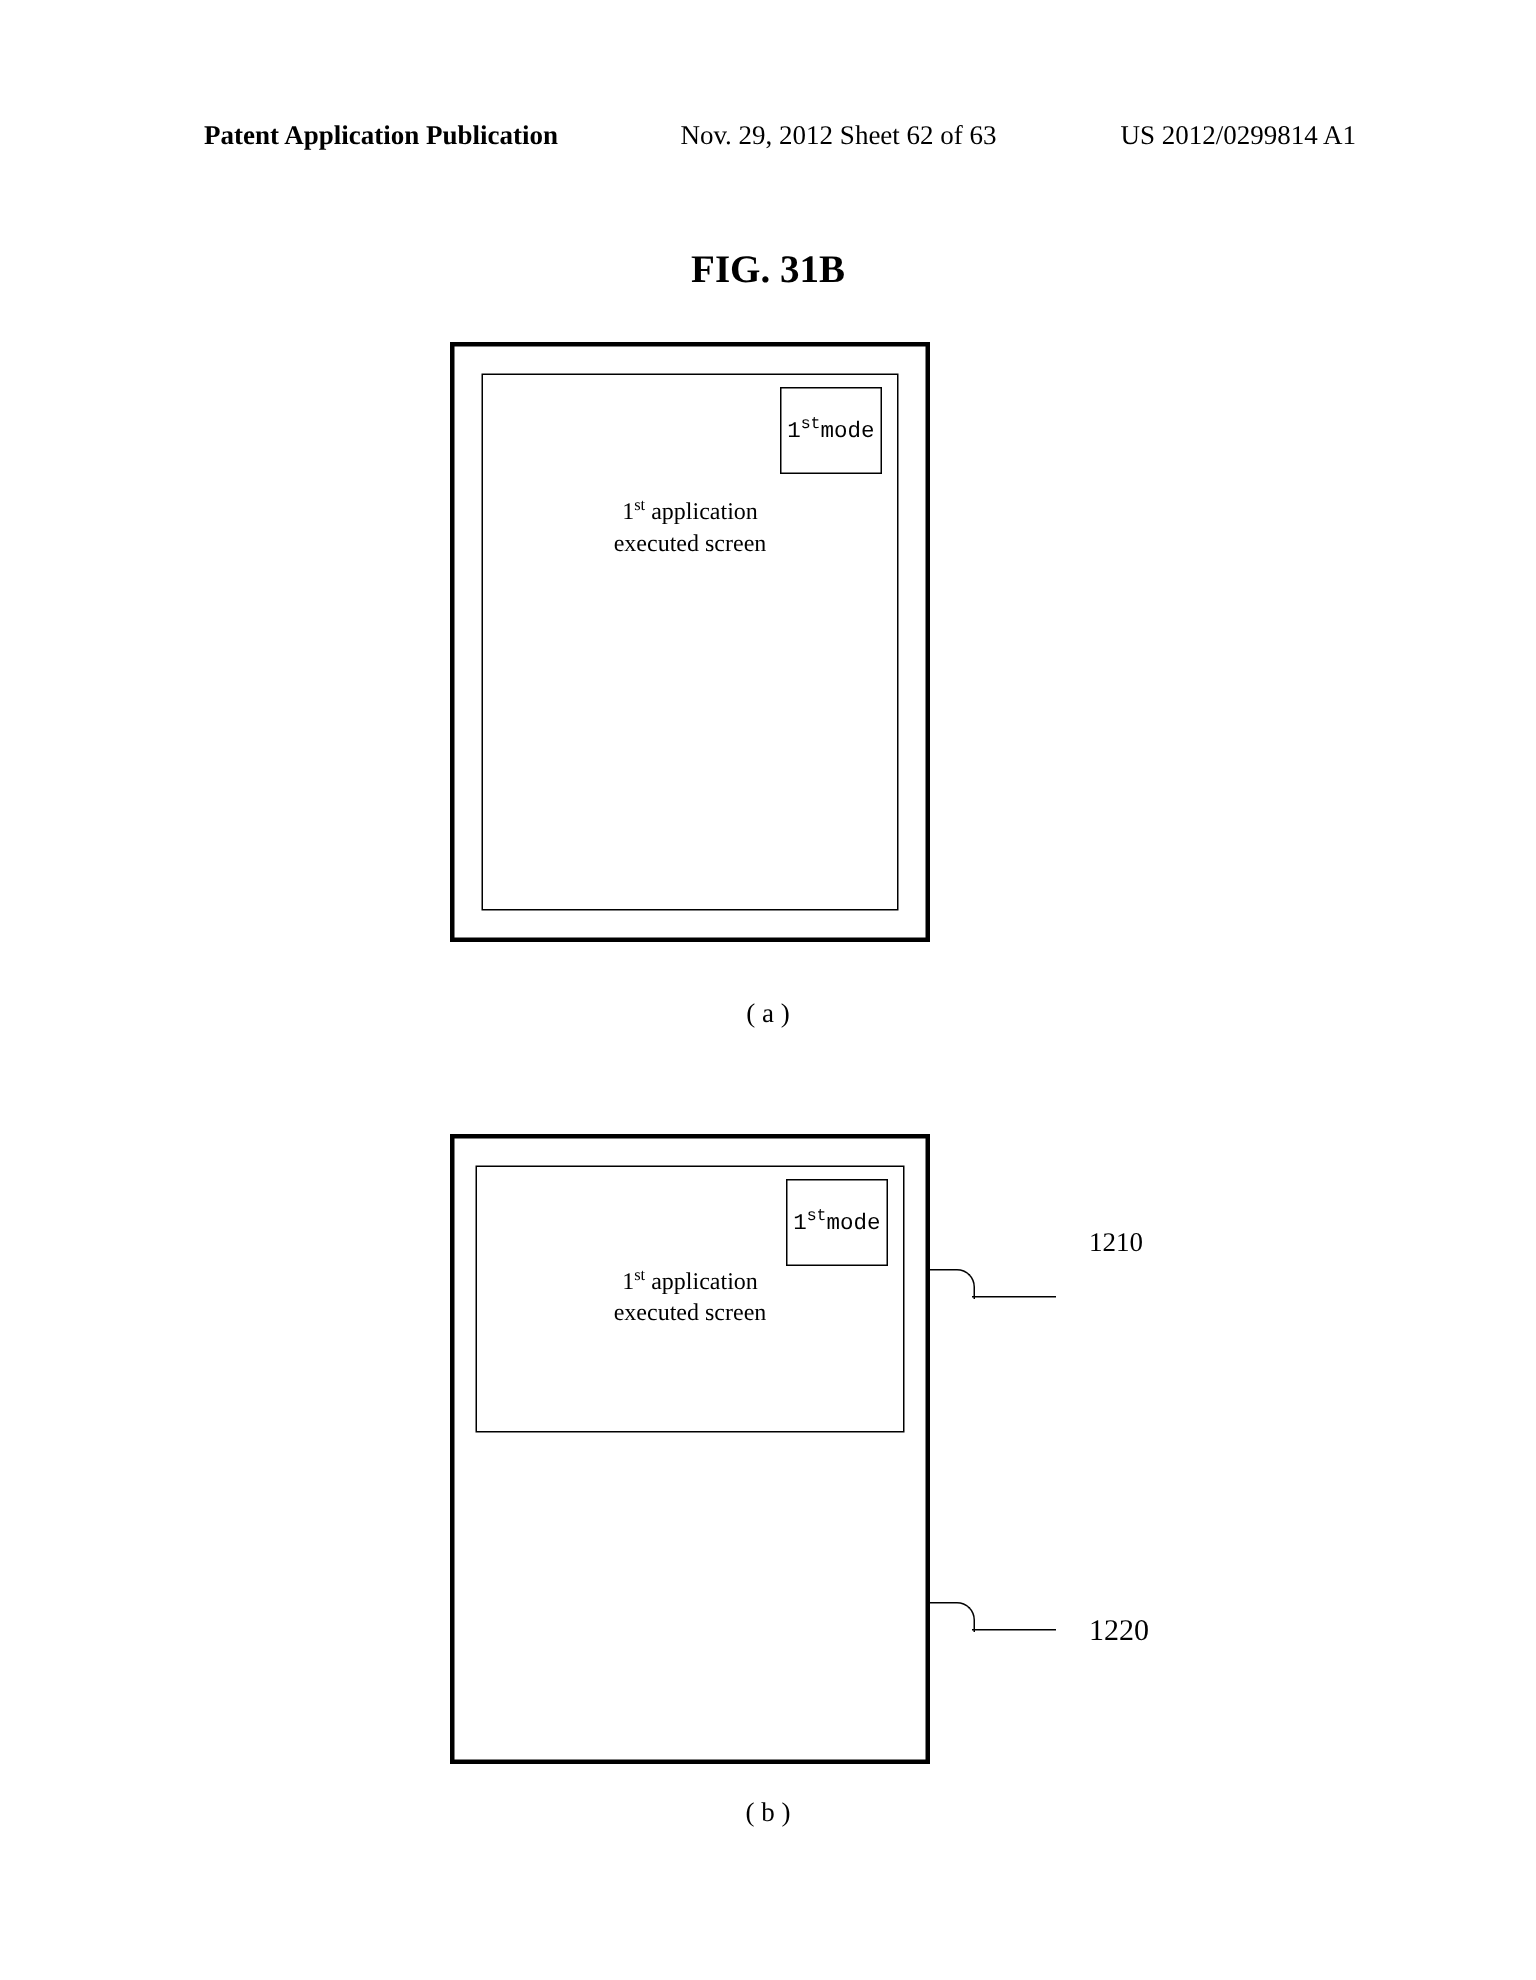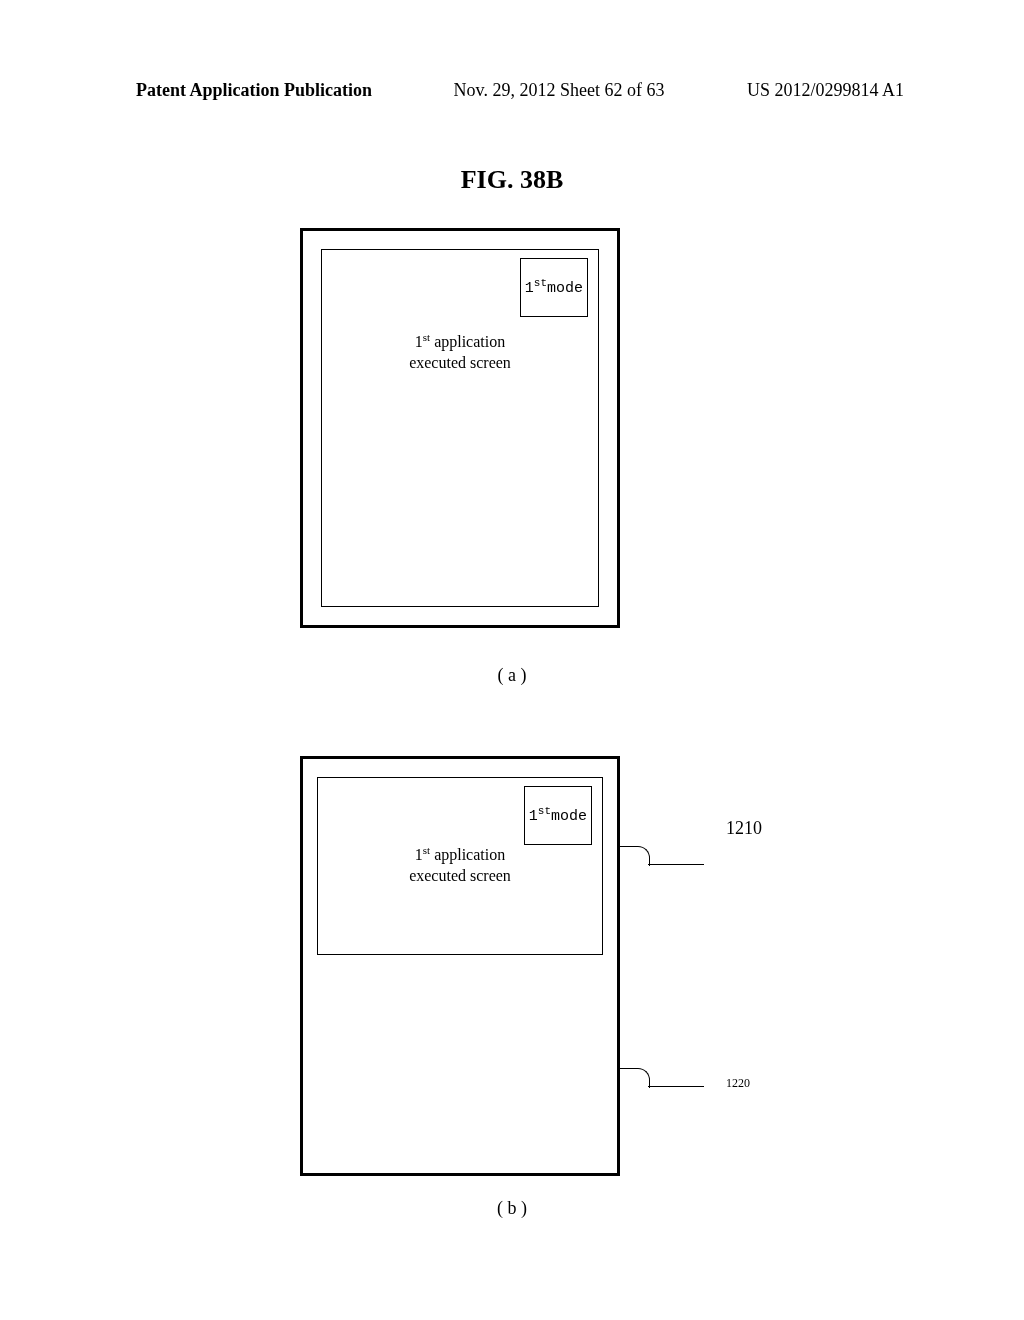--- a/index.html
+++ b/index.html
@@ -195,35 +195,35 @@
   .leader-2-line {
     position: absolute;
     top: 1086px;
     left: 648px;
     width: 56px;
   }
   .leader-2-label {
     position: absolute;
     top: 1076px;
     left: 726px;
-    font-size: 12px;
+    font-size: 20px;
   }
 </style>
 </head>
 <body>
 
 <div class="page">
 
   <div class="header">
     <span class="left">Patent Application Publication</span>
     <span class="center">Nov. 29, 2012  Sheet 62 of 63</span>
     <span class="right">US 2012/0299814 A1</span>
   </div>
 
-  <div class="fig-title">FIG. 38B</div>
+  <div class="fig-title">FIG. 31B</div>
 
   <div class="device-a">
     <div class="screen">
       <div class="mode-badge">
         <span>1</span><span class="sup">st</span><span>mode</span>
       </div>
       <div class="app-label">
         <span>1</span><span class="sup">st</span><span> application</span><br>
         <span>executed screen</span>
       </div>

